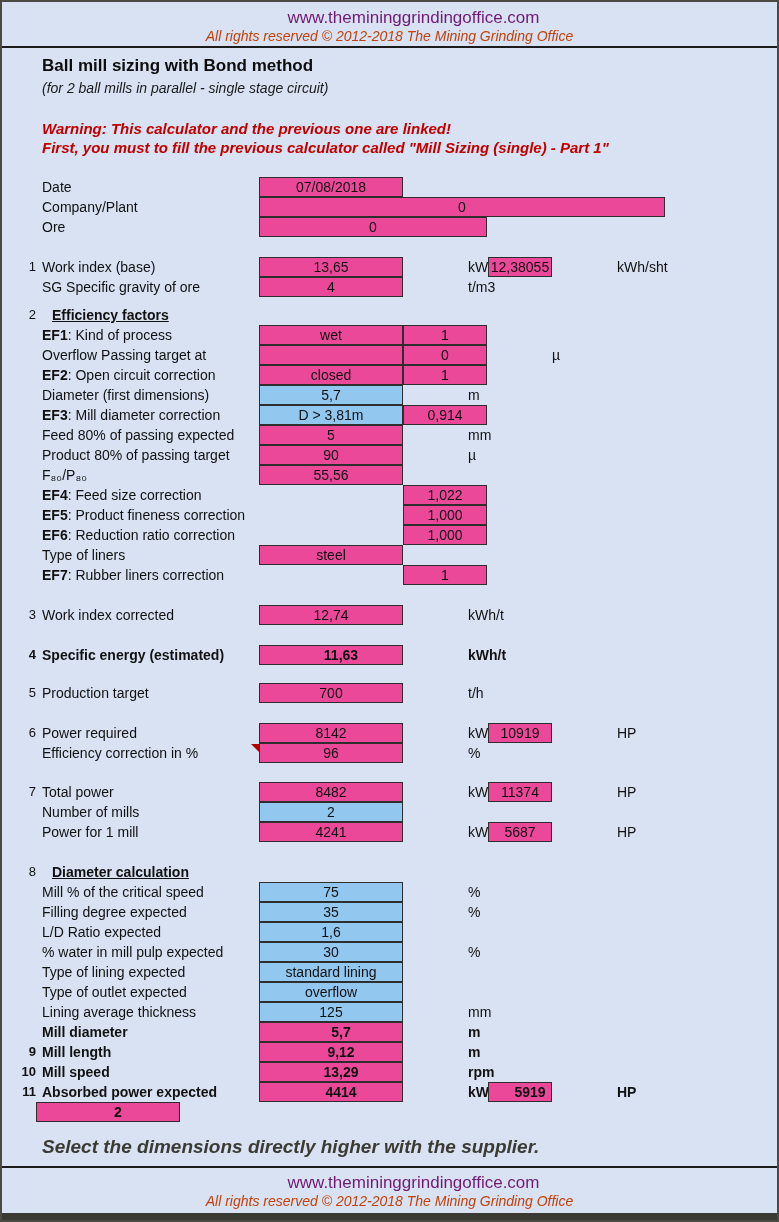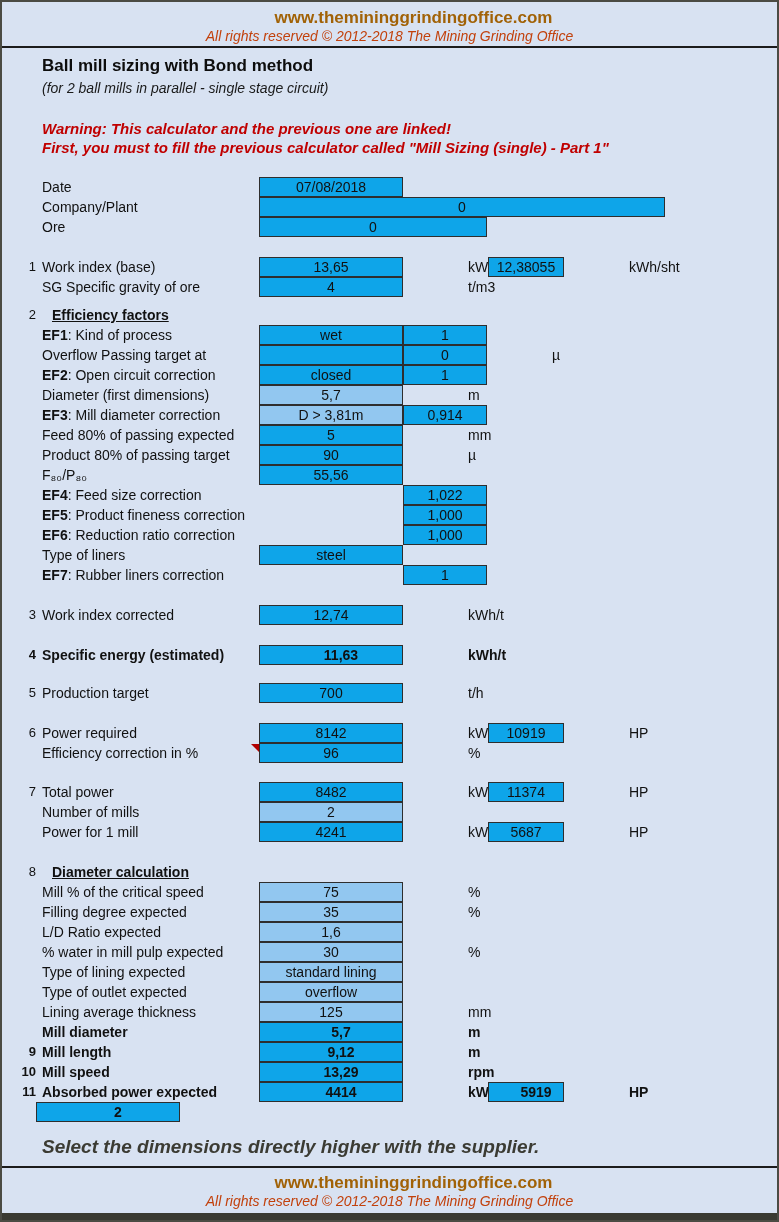--- a/index.html
+++ b/index.html
@@ -9,21 +9,21 @@
   .page {
     position: relative;
     width: 779px; height: 1222px;
     background: #D8E2F2;
     border: 2px solid #4B4B43;
     overflow: hidden;
   }
 
   
   .site-header { text-align: center; padding-top: 5px; border-bottom: 2px solid #1c1c1c; height: 46px; }
-  .site-url { font-size: 17px; font-weight: bold; color: #a16207; line-height: 21px; padding-left: 48px; }
+  .site-url { font-size: 17px; font-weight: normal; color: #701a75; line-height: 21px; padding-left: 48px; }
   .site-copy { font-size: 14px; font-style: italic; color: #c2410c; line-height: 17px; }
 
   
   .content { position: relative; }
   .page-title { margin: 8px 0 0 40px; font-size: 17px; font-weight: bold; color: #0d0d0d; line-height: 20px; }
   .page-subtitle { margin: 3px 0 0 40px; font-size: 14px; font-style: italic; color: #1a1a1a; line-height: 18px; }
   .warning1 { margin: 24px 0 0 40px; }
   .warning2 { margin: 3px 0 0 40px; }
   .warning { font-size: 15px; font-weight: bold; font-style: italic; color: #C00000; line-height: 16px; }
 
@@ -35,32 +35,32 @@
 
   .row { position: relative; display: flex; align-items: stretch; height: 20px; padding-left: 18px; font-size: 14px; color: #111; }
   .row.bold, .row.bold .unit { font-weight: bold; }
   .num { width: 16px; text-align: right; line-height: 20px; font-size: 13px; flex: none; }
   .lbl { margin-left: 6px; width: 217px; line-height: 20px; white-space: nowrap; overflow: hidden; flex: none; }
   .lbl b { font-weight: bold; }
   .row.hdr .lbl { font-weight: bold; text-decoration: underline; margin-left: 16px; }
   .cell {
     flex: none; width: 144px; height: 20px;
     border: 1px solid #2E2E2E;
-    background: #0ea5e9;
+    background: #ec4899;
     text-align: center; line-height: 18px; font-size: 14px; color: #111;
     white-space: nowrap; overflow: hidden;
   }
   .cell.blue { background: #92C7F0; }
   .cell.wide { width: 406px; }
   .cell.med  { width: 228px; }
   .cell2 { width: 84px; }
   .spacer { flex: none; width: 144px; }
   .unit { margin-left: 20px; line-height: 20px; white-space: nowrap; padding-left: 45px; }
   .extra { position: absolute; left: 486px; top: 0; display: flex; height: 20px; }
-  .extra .cell { width: 76px; }
+  .extra .cell { width: 64px; }
   .marker {
     position: absolute; left: 249px; top: 1px;
     width: 0; height: 0;
     border-top: 8px solid #B00000;
     border-left: 8px solid transparent;
   }
   .row.bold .cell { font-weight: bold; padding-left: 20px; }
 
   .note { margin: 16px 0 0 40px; font-size: 19px; font-weight: bold; font-style: italic; color: #3B3B33; line-height: 17px; }
 

